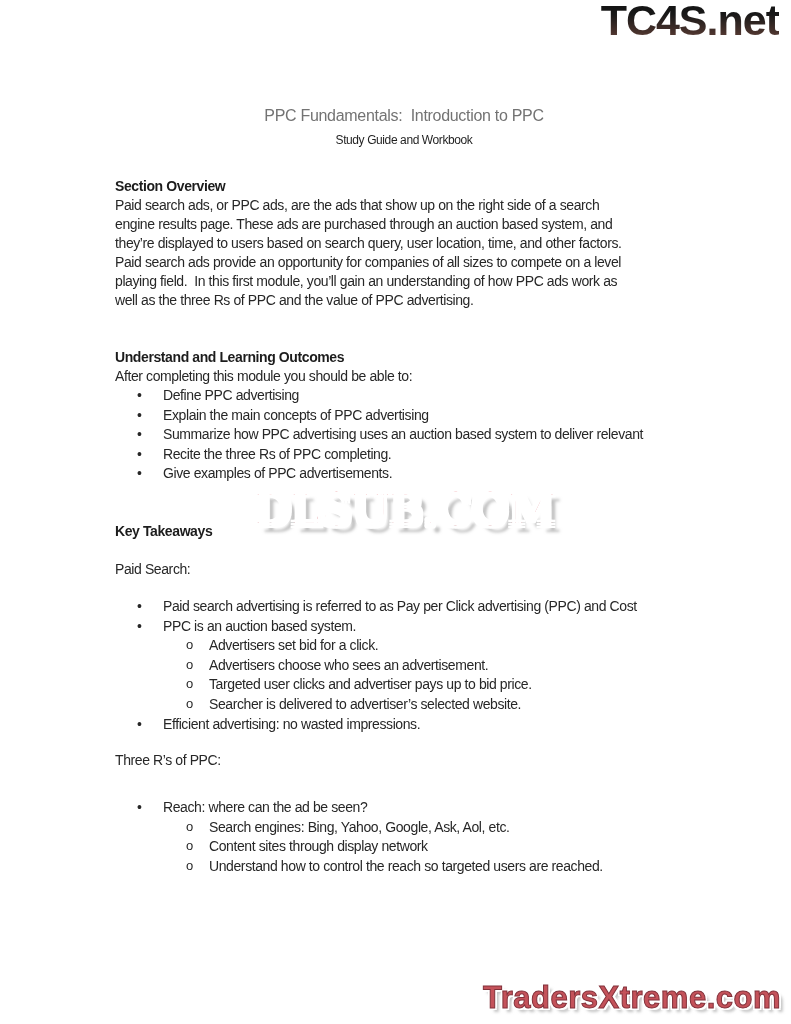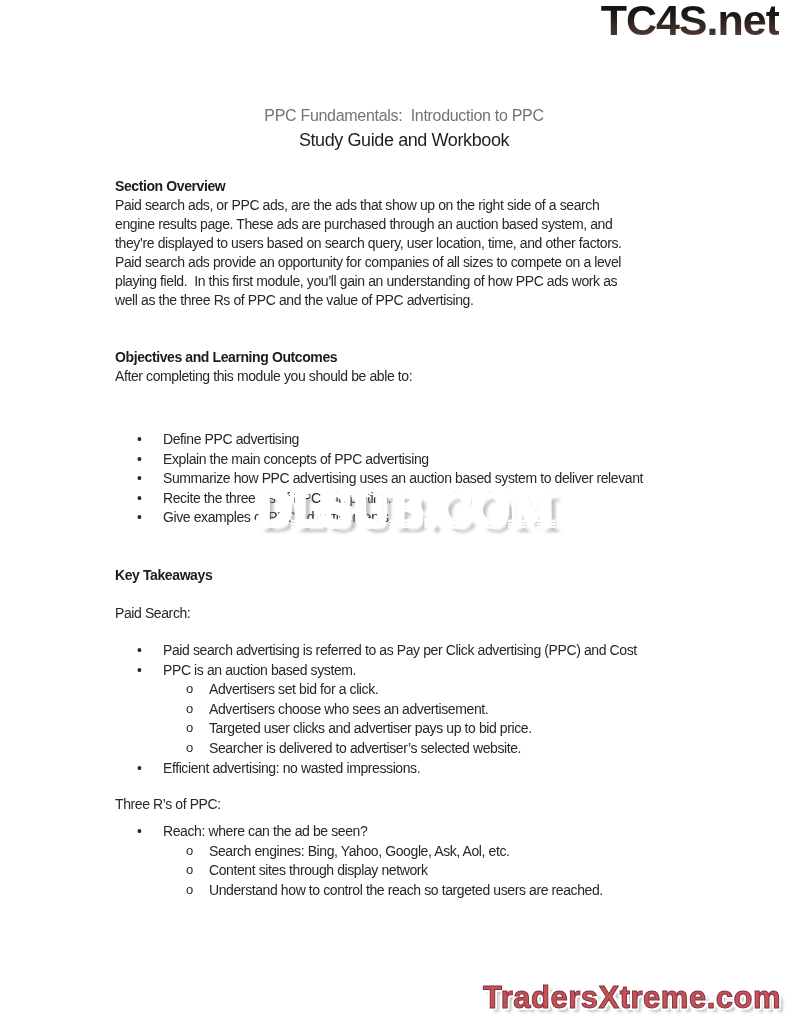--- a/index.html
+++ b/index.html
@@ -41,30 +41,30 @@
   }
   .doc-title {
     font-size: 16px;
     line-height: 28px;
     letter-spacing: -0.3px;
     text-align: center;
     color: #737373;
     white-space: pre;
   }
   .doc-subtitle {
-    font-size: 18px;
+    font-size: 12px;
     line-height: 21px;
     text-align: center;
     color: #1f1f1f;
     margin-bottom: 26px;
   }
   .head { font-weight: bold; color: #1c1c1c; }
   .line { display: block; white-space: pre; }
 
-  .list { line-height: 19.6px; margin-top: 44px; }
+  .list { line-height: 19.6px; }
   .b1, .b2 { position: relative; }
   .b1 { padding-left: 48px; }
   .b1::before {
     content: "\2022";
     position: absolute;
     left: 22px;
     top: 0;
   }
   .b2 { padding-left: 94px; }
   .b2::before {
@@ -138,21 +138,21 @@
     <div class="head">Section Overview</div>
     <div class="para">
       <span class="line">Paid search ads, or PPC ads, are the ads that show up on the right side of a search</span>
       <span class="line">engine results page. These ads are purchased through an auction based system, and</span>
       <span class="line">they’re displayed to users based on search query, user location, time, and other factors.</span>
       <span class="line">Paid search ads provide an opportunity for companies of all sizes to compete on a level</span>
       <span class="line">playing field.  In this first module, you’ll gain an understanding of how PPC ads work as</span>
       <span class="line">well as the three Rs of PPC and the value of PPC advertising.</span>
     </div>
 
-    <div class="head mt-lg">Objectives and Learning Outcomes</div>
+    <div class="head mt-lg">Understand and Learning Outcomes</div>
     <span class="line">After completing this module you should be able to:</span>
     <div class="list">
       <div class="b1">
         <span class="line">Define PPC advertising</span>
       </div>
       <div class="b1">
         <span class="line">Explain the main concepts of PPC advertising</span>
       </div>
       <div class="b1">
         <span class="line">Summarize how PPC advertising uses an auction based system to deliver relevant</span>
@@ -185,21 +185,21 @@
       </div>
       <div class="b2">
         <span class="line">Searcher is delivered to advertiser’s selected website.</span>
       </div>
       <div class="b1">
         <span class="line">Efficient advertising: no wasted impressions.</span>
       </div>
     </div>
 
     <span class="line mt-sm">Three R’s of PPC:</span>
-    <div class="list" style="margin-top:8px">
+    <div class="list" style="margin-top:28px">
       <div class="b1">
         <span class="line">Reach: where can the ad be seen?</span>
       </div>
       <div class="b2">
         <span class="line">Search engines: Bing, Yahoo, Google, Ask, Aol, etc.</span>
       </div>
       <div class="b2">
         <span class="line">Content sites through display network</span>
       </div>
       <div class="b2">

